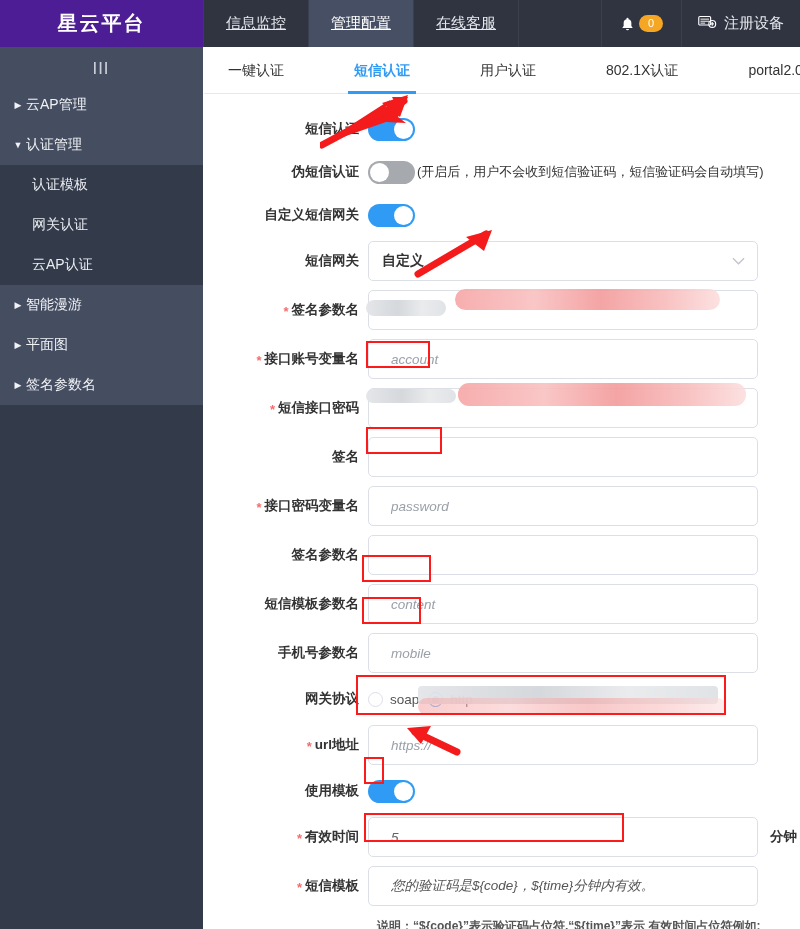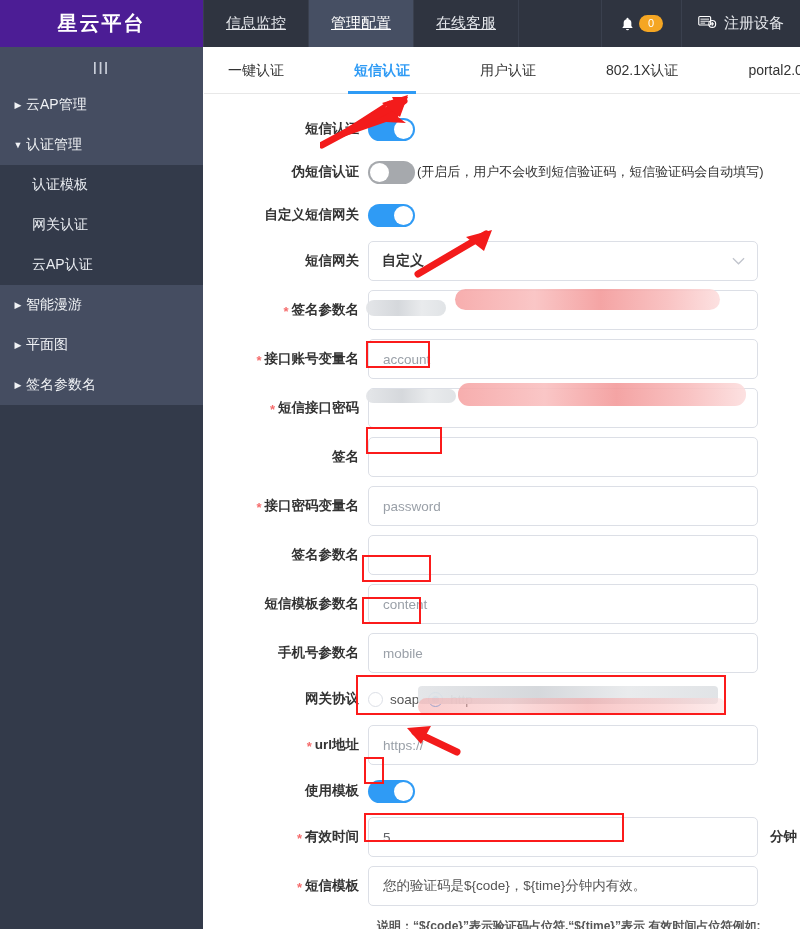--- a/index.html
+++ b/index.html
@@ -56,22 +56,22 @@
                      height:3px; background:#2f9bf5; }
 
   .formcard{ position:relative; padding-top:18px; }
   .row{ display:flex; align-items:center; margin-bottom:9px; min-height:34px; }
   .label{ width:164px; text-align:right; padding-right:9px; font-size:13.5px;
           color:#333; font-weight:bold; white-space:nowrap; flex:0 0 164px;}
   .req:before{ content:"*"; color:#f56c6c; margin-right:3px; font-size:13px; position:relative; top:2px;}
   .field{ flex:1; display:flex; align-items:center; position:relative; }
 
   .inp{ width:390px; height:40px; border:1px solid #dcdfe6; border-radius:5px;
-        background:#fff; font-size:13.5px; color:#9aa0a8; padding:0 14px;
-        font-family:inherit; outline:none; }
+        background:#fff; font-size:13.5px; color:#9aa0a8; padding:0 22px;
+        font-family:inherit; outline:none;font-style:italic; }
   .inp::placeholder{ color:#9aa0a8; }
   .select{ width:390px; height:40px; border:1px solid #dcdfe6; border-radius:5px;
            display:flex; align-items:center; padding:0 13px; font-size:14px;
            color:#333; font-weight:bold; cursor:pointer; position:relative; }
   .chev{ position:absolute; right:12px; color:#c0c4cc; font-size:12px; }
 
   .switch{ width:47px; height:23px; border-radius:12px; position:relative; cursor:pointer;
            display:inline-block; }
   .switch.on{ background:#2f9bf5; }
   .switch.off{ background:#a6a9ad; }

